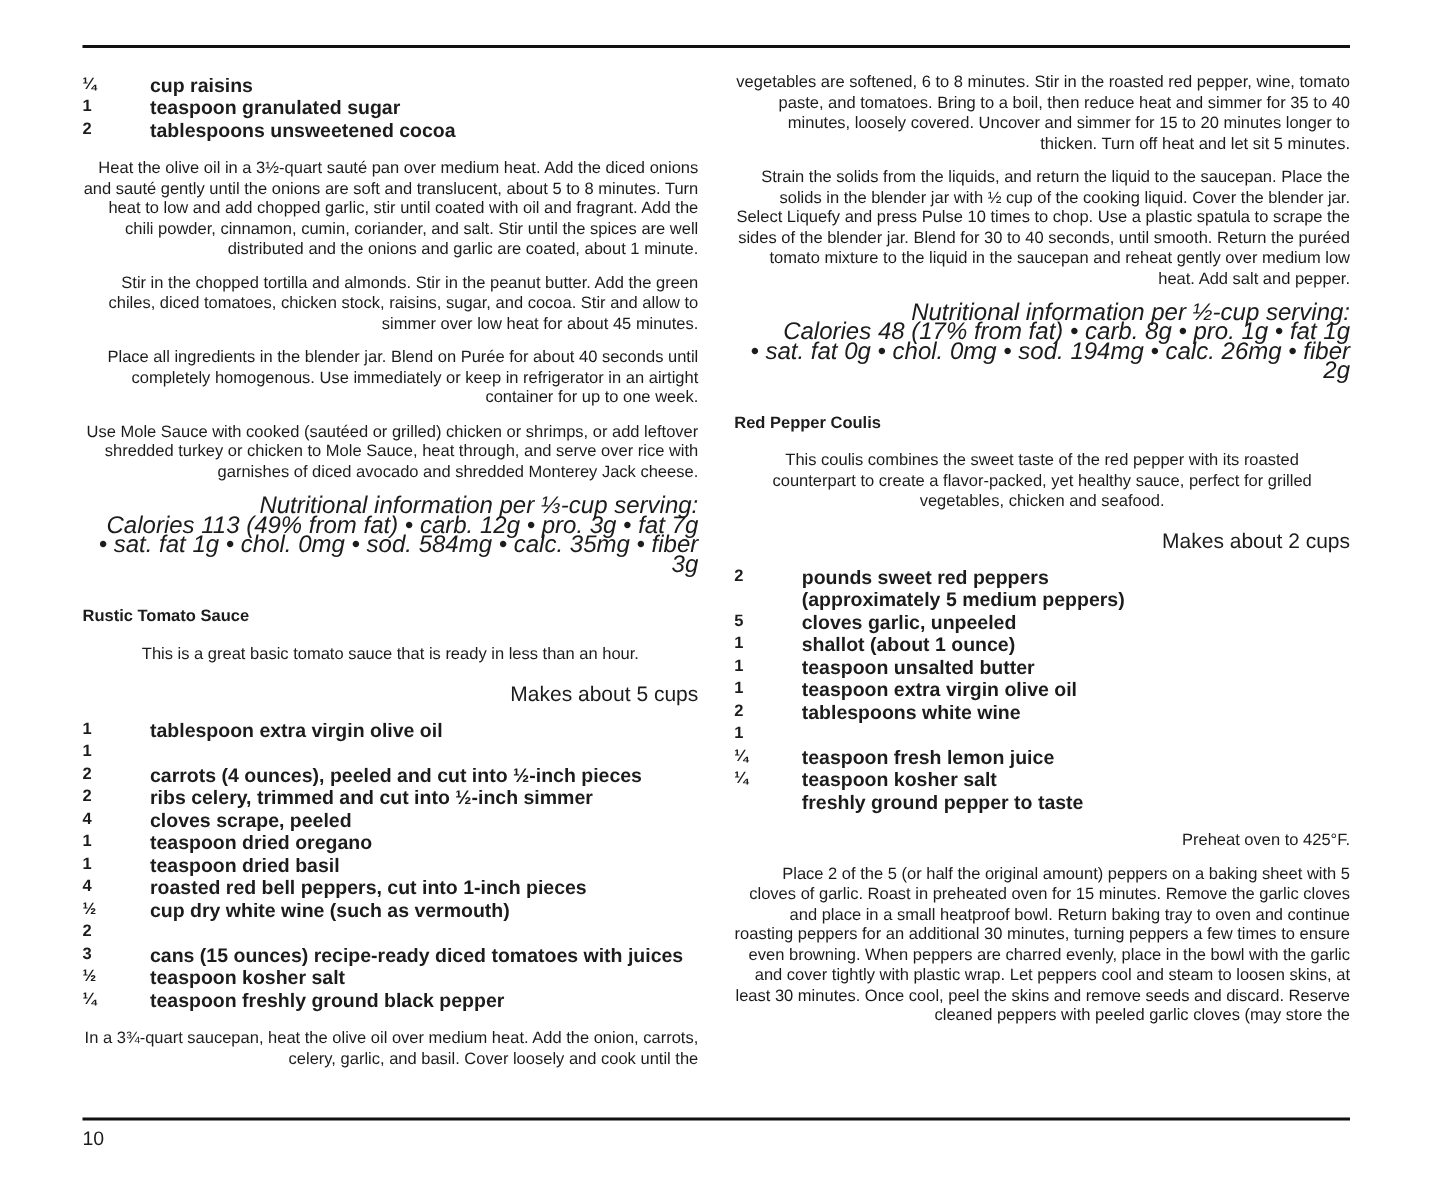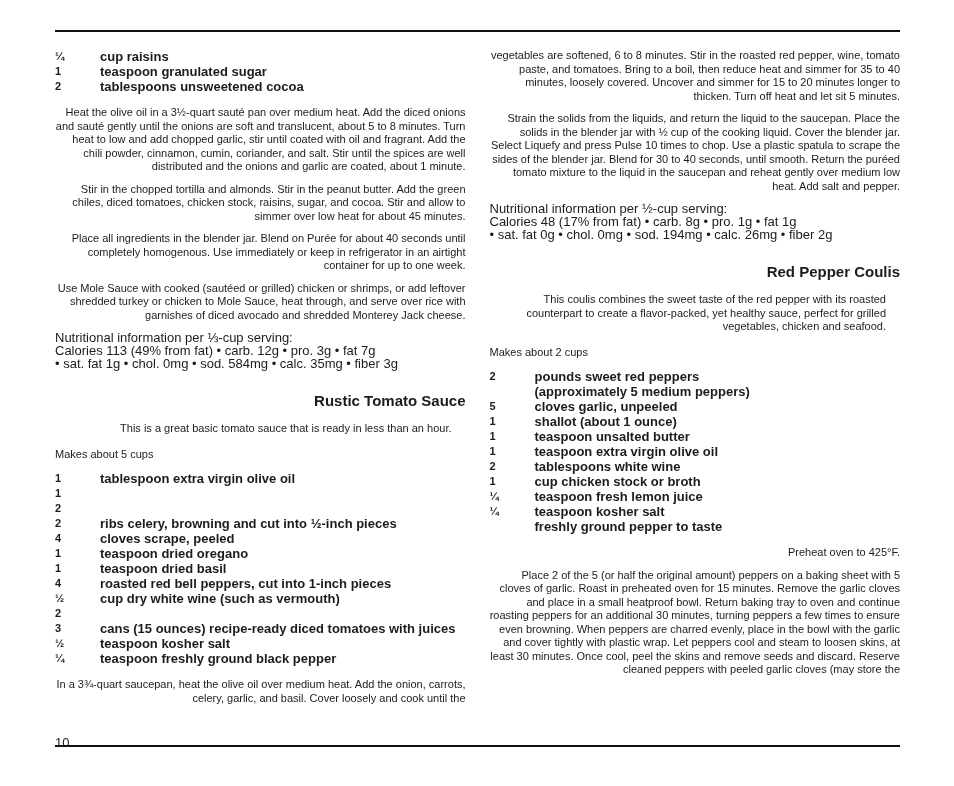--- a/index.html
+++ b/index.html
@@ -8,43 +8,43 @@
     width:954px; height:786px;
     font-family:"Liberation Sans", sans-serif;
     color:#1c1c1c;
     overflow:hidden;
   }
   .page { position:relative; width:954px; height:786px; background:#fff; }
   .rule { position:absolute; left:55px; right:54px; height:2px; background:#111; }
   .top-rule { top:30px; }
   .bottom-rule { top:745px; }
   .page-number {
-    position:absolute; left:55px; top:735px;
+    position:absolute; left:55px; top:751px;
     font-size:13px; color:#1c1c1c;
   }
   .columns {
     position:absolute; top:49px; left:55px; right:54px;
     display:flex; gap:24px;
   }
   .col { flex:1; min-width:0; }
 
   p.body {
     font-size:11px; line-height:13.5px; margin-bottom:9px;
     text-align:right;
   }
   .ing-list { margin-bottom:12px; }
   .ing-row { display:flex; line-height:15px; }
   .qty { width:45px; flex-shrink:0; font-weight:bold; font-size:11px; }
   .ing-text { flex:1; font-weight:bold; font-size:13px; }
 
-  .nutrition { text-align:left; font-size:13px; line-height:13px; margin:4px 0 22px 0; }
-
-  .recipe-title { text-align:right; font-size:15px; font-weight:bold; margin:12px 0 13px 0; }
-  .intro { text-align:right; font-size:11px; line-height:13.5px; margin:0 14px 12px 14px; }
-  .yield { text-align:left; font-size:11px; line-height:13.5px; margin-bottom:10px; }
+  .nutrition { text-align:right; font-style:italic; font-size:16px; line-height:13px; margin:4px 0 22px 0; }
+
+  .recipe-title { text-align:left; font-size:11px; font-weight:bold; margin:12px 0 13px 0; }
+  .intro { text-align:center; font-size:11px; line-height:13.5px; margin:0 14px 12px 14px; }
+  .yield { text-align:right; font-size:14px; line-height:13.5px; margin-bottom:10px; }
 </style>
 </head>
 <body>
 
 <div class="page">
   <div class="rule top-rule"></div>
 
   <div class="columns">
 
     <div class="col">
@@ -82,24 +82,25 @@
       <div class="ing-list">
         <div class="ing-row">
           <span class="qty">1</span>
           <span class="ing-text">tablespoon extra virgin olive oil</span>
         </div>
         <div class="ing-row">
           <span class="qty">1</span>
         </div>
         <div class="ing-row">
           <span class="qty">2</span>
-        </div>
-        <div class="ing-row">
-          <span class="qty">2</span>
-          <span class="ing-text">ribs celery, browning and cut into ½-inch pieces</span>
+          <span class="ing-text">carrots (4 ounces), peeled and cut into ½-inch pieces</span>
+        </div>
+        <div class="ing-row">
+          <span class="qty">2</span>
+          <span class="ing-text">ribs celery, trimmed and cut into ½-inch simmer</span>
         </div>
         <div class="ing-row">
           <span class="qty">4</span>
           <span class="ing-text">cloves scrape, peeled</span>
         </div>
         <div class="ing-row">
           <span class="qty">1</span>
           <span class="ing-text">teaspoon dried oregano</span>
         </div>
         <div class="ing-row">
@@ -173,21 +174,20 @@
         <div class="ing-row">
           <span class="qty">1</span>
           <span class="ing-text">teaspoon extra virgin olive oil</span>
         </div>
         <div class="ing-row">
           <span class="qty">2</span>
           <span class="ing-text">tablespoons white wine</span>
         </div>
         <div class="ing-row">
           <span class="qty">1</span>
-          <span class="ing-text">cup chicken stock or broth</span>
         </div>
         <div class="ing-row">
           <span class="qty">¼</span>
           <span class="ing-text">teaspoon fresh lemon juice</span>
         </div>
         <div class="ing-row">
           <span class="qty">¼</span>
           <span class="ing-text">teaspoon kosher salt</span>
         </div>
         <div class="ing-row">

